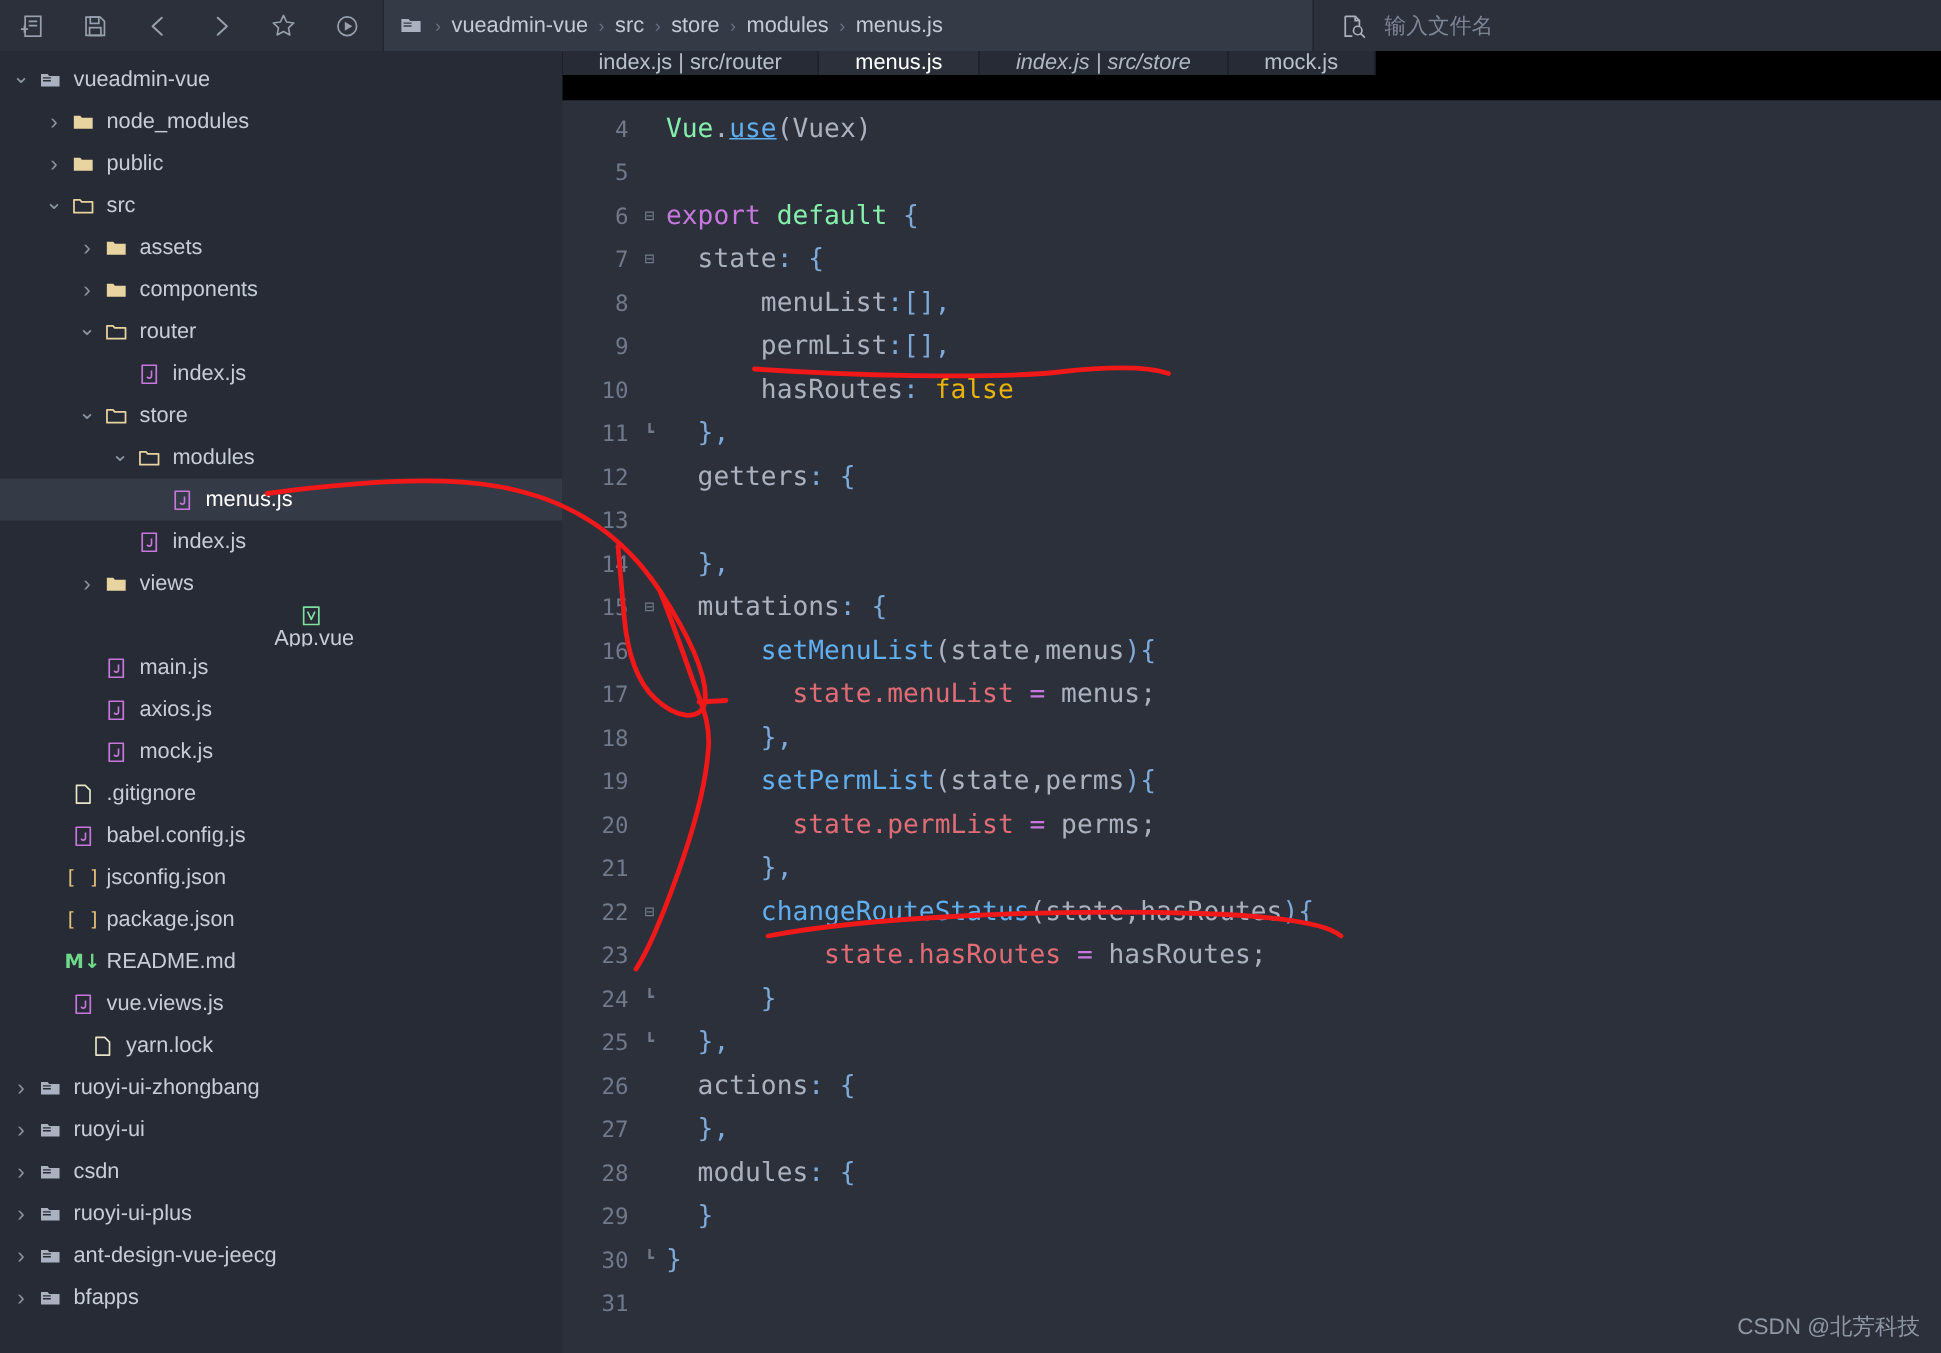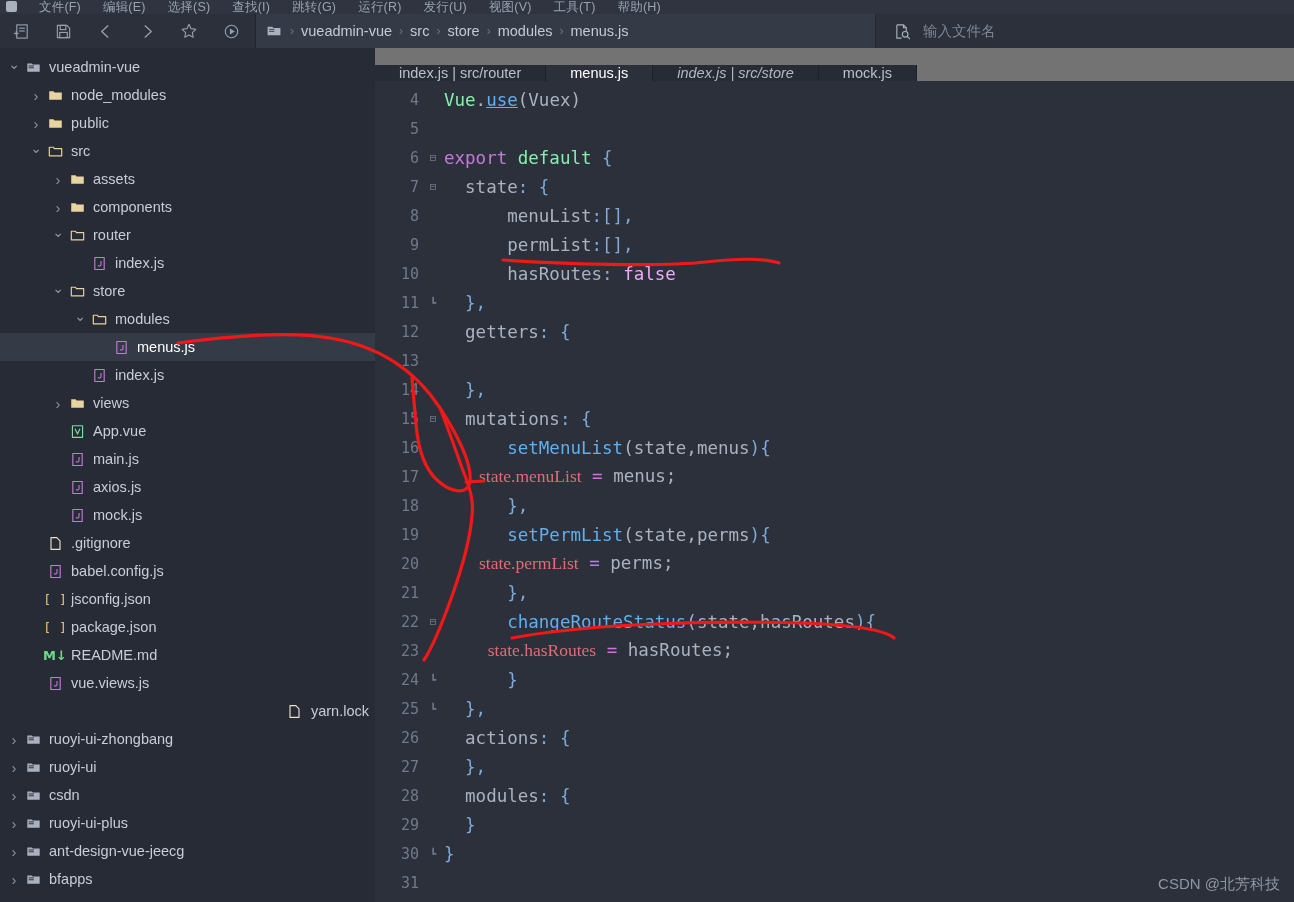--- a/index.html
+++ b/index.html
@@ -168,22 +168,22 @@
     min-width: 0;
     background: #2b303b;
     display: flex;
     flex-direction: column;
     position: relative;
   }
   .tabbar {
     height: 33px;
     flex: 0 0 auto;
     display: flex;
-    background: #737373;
-    align-items: flex-end;
+    background: #000000;
+    align-items: flex-start;
   }
   .tab {
     display: flex;
     align-items: center;
     justify-content: center;
     padding: 0 24px;
     font-size: 14.5px;
     color: #b8c0cc;
     background: #272b35;
     border-right: 1px solid #1d212a;
@@ -237,23 +237,23 @@
   }
   .code-text { padding-left: 2px; }
 
   
   .t-kw      { color: #c678dd; }
   .t-kw2     { color: #86efac; }
   .t-fn      { color: #61afef; }
   .t-prop    { color: #abb2bf; }
   .t-punc    { color: #7ea9d8; }
   .t-plain   { color: #abb2bf; }
-  .t-member  { color: #e06c75; font-family: Liberation Serif, serif; }
+  .t-member  { color: #e06c75; }
   .t-op      { color: #c678dd; }
-  .t-bool    { color: #f0abfc; }
+  .t-bool    { color: #eab308; }
   .t-blue    { color: #61afef; text-decoration: underline; }
 
   
   .annot {
     position: absolute;
     inset: 0;
     pointer-events: none;
     z-index: 50;
   }
 
@@ -266,35 +266,20 @@
     color: #8e97a4;
     z-index: 60;
     font-family: "Liberation Sans", sans-serif;
   }
 </style>
 </head>
 <body>
 
 <div id="app">
 
-  <div class="menubar">
-    <div class="logo-mark"></div>
-    <div id="menu-items" style="display:flex;align-items:flex-end;">
-        <div class="menu-item">文件(F)</div>
-        <div class="menu-item">编辑(E)</div>
-        <div class="menu-item">选择(S)</div>
-        <div class="menu-item">查找(I)</div>
-        <div class="menu-item">跳转(G)</div>
-        <div class="menu-item">运行(R)</div>
-        <div class="menu-item">发行(U)</div>
-        <div class="menu-item">视图(V)</div>
-        <div class="menu-item">工具(T)</div>
-        <div class="menu-item">帮助(H)</div>
-      </div>
-  </div>
 
   <div class="toolbar">
     <div class="tb-icons">
       <div class="tb-btn">
         <svg width="17" height="17" viewBox="0 0 18 18" fill="none" stroke="currentColor" stroke-width="1.2">
           <rect x="4" y="2" width="11" height="14"></rect>
           <line x1="6.5" y1="5.5" x2="12.5" y2="5.5"></line>
           <line x1="6.5" y1="8.5" x2="12.5" y2="8.5"></line>
           <line x1="1" y1="11" x2="6" y2="11"></line>
           <line x1="3.5" y1="8.5" x2="3.5" y2="13.5"></line>
@@ -484,21 +469,21 @@
         </div>
         <div class="tree-row" style="padding-left: 50px;">
           <span class="twisty" style="font-size: 15px;">›</span>
           <span class="tree-icon">
             <svg width="15" height="15" viewBox="0 0 16 16" fill="none">
               <path d="M1.3 3.4h4.6l1.1 1.4h7.7v7.8H1.3z" fill="#e8d4a0"></path>
             </svg>
           </span>
           <span class="tree-label">views</span>
         </div>
-        <div class="tree-row" style="padding-left: 50px;">
+        <div class="tree-row" style="padding-left: 50px; flex-direction: column;">
           <span class="twisty"></span>
           <span class="tree-icon">
             <svg width="15" height="15" viewBox="0 0 16 16" fill="none" stroke="#7ddfa0" stroke-width="1.2" stroke-linejoin="round">
               <rect x="2.6" y="1.8" width="10.8" height="12.4"></rect>
               <polyline points="5.4,5 8,10.6 10.6,5" stroke-width="1.2"></polyline>
             </svg>
           </span>
           <span class="tree-label">App.vue</span>
         </div>
         <div class="tree-row" style="padding-left: 50px;">
@@ -574,21 +559,21 @@
         <div class="tree-row" style="padding-left: 28px;">
           <span class="twisty"></span>
           <span class="tree-icon">
             <svg width="15" height="15" viewBox="0 0 16 16" fill="none" stroke="#c678dd" stroke-width="1.2" stroke-linejoin="round">
               <rect x="3" y="1.6" width="10" height="12.8"></rect>
               <path d="M9.6 5.4v3.9a1.6 1.6 0 0 1-3.1.4" stroke-width="1.15"></path>
             </svg>
           </span>
           <span class="tree-label">vue.views.js</span>
         </div>
-        <div class="tree-row" style="padding-left: 41px; justify-content: flex-end;">
+        <div class="tree-row" style="padding-left: 41px;">
           <span class="twisty"></span>
           <span class="tree-icon">
             <svg width="15" height="15" viewBox="0 0 16 16" fill="none" stroke="#e8e4c8" stroke-width="1.2" stroke-linejoin="round">
               <path d="M3.2 1.7h6.2l3.4 3.4v9.2H3.2z"></path>
             </svg>
           </span>
           <span class="tree-label">yarn.lock</span>
         </div>
         <div class="tree-row" style="padding-left: 6px;">
           <span class="twisty" style="font-size: 15px;">›</span>

